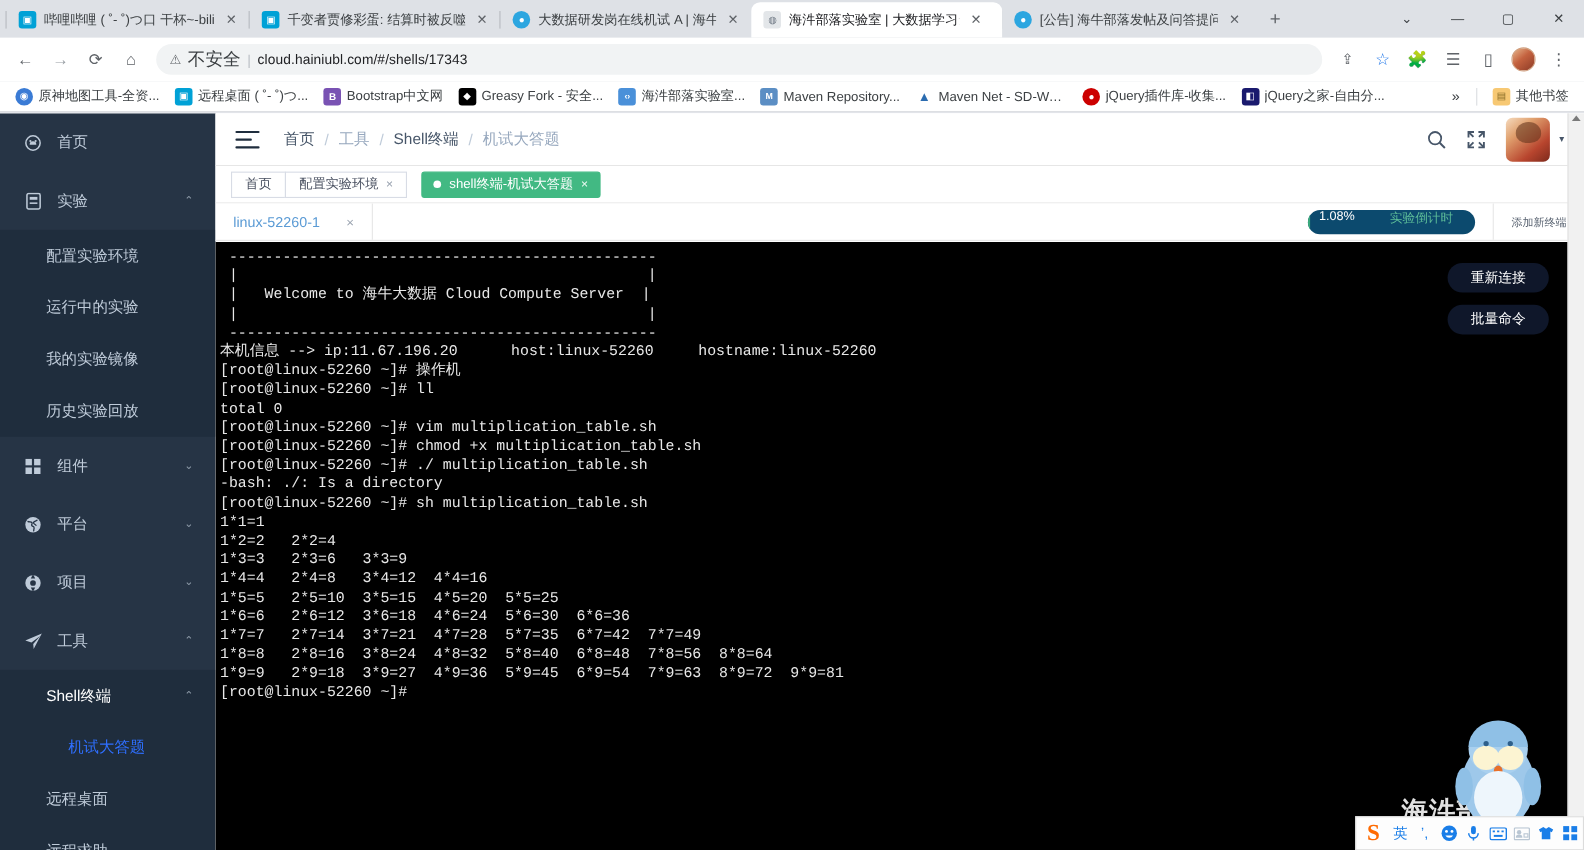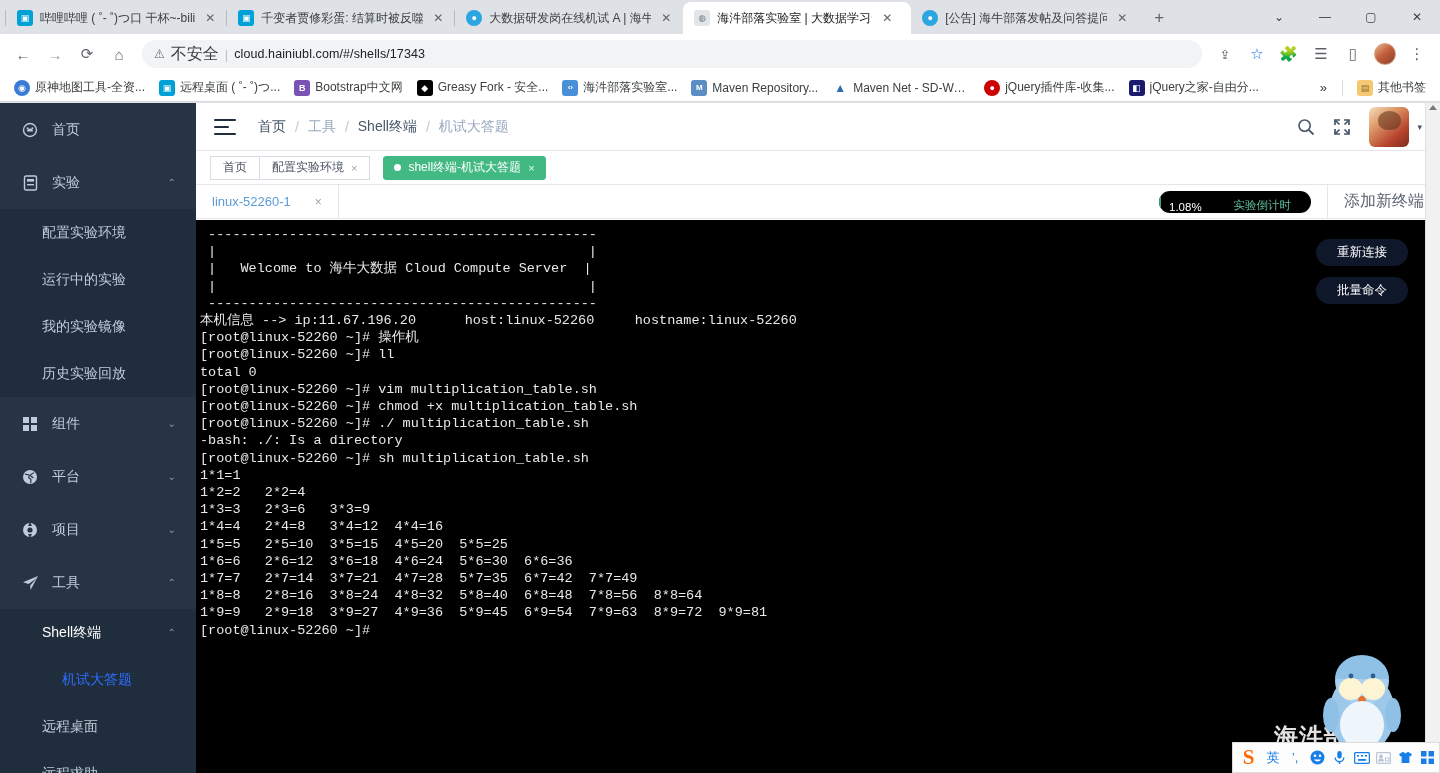--- a/index.html
+++ b/index.html
@@ -184,37 +184,37 @@
     height:34px; display:flex; align-items:center; background:#fff;
     border-bottom:1px solid #e6e6e6;
   }
   .termtab {
     height:33px; display:flex; align-items:center; gap:24px; padding:0 16px;
     font-size:13px; color:#5b9bd5; border-right:1px solid #e6e6e6;
   }
   .termtab .tclose { color:#9aa3b0; font-size:12px; }
   .termbar-right { margin-left:auto; display:flex; align-items:center; height:100%; }
   .progress-pill {
-    width:152px; height:22px; border-radius:11px; background:#000000;
+    width:152px; height:22px; border-radius:11px; background:#0c4a6e;
     position:relative; overflow:hidden; margin-right:16px;
-    display:flex; align-items:flex-end;
+    display:flex; align-items:flex-start;
   }
   .progress-pill .fill {
     position:absolute; left:0; top:0; bottom:0; background:#3aa97c;
   }
   .progress-pill .pct {
     position:relative; z-index:2; font-size:11.5px; color:#fff; padding-left:10px;
   }
   .progress-pill .ptext {
     position:relative; z-index:2; font-size:11.5px; color:#5dbd98;
     margin-left:auto; padding-right:20px;
   }
   .tb-action {
     padding:0 16px; height:100%; display:flex; align-items:center;
-    font-size:16px; color:#5a6472; border-left:1px solid #e6e6e6;
+    font-size:10px; color:#5a6472; border-left:1px solid #e6e6e6;
   }
   .tb-host {
     padding:0 12px 0 16px; height:100%; display:flex; align-items:center; gap:8px;
     font-size:13px; color:#5b9bd5; border-left:1px solid #e6e6e6;
   }
   .tb-host .caret { font-size:9px; color:#5b9bd5; }
 
   
   .terminal {
     position:absolute; left:0; top:117px; right:0; bottom:0;

